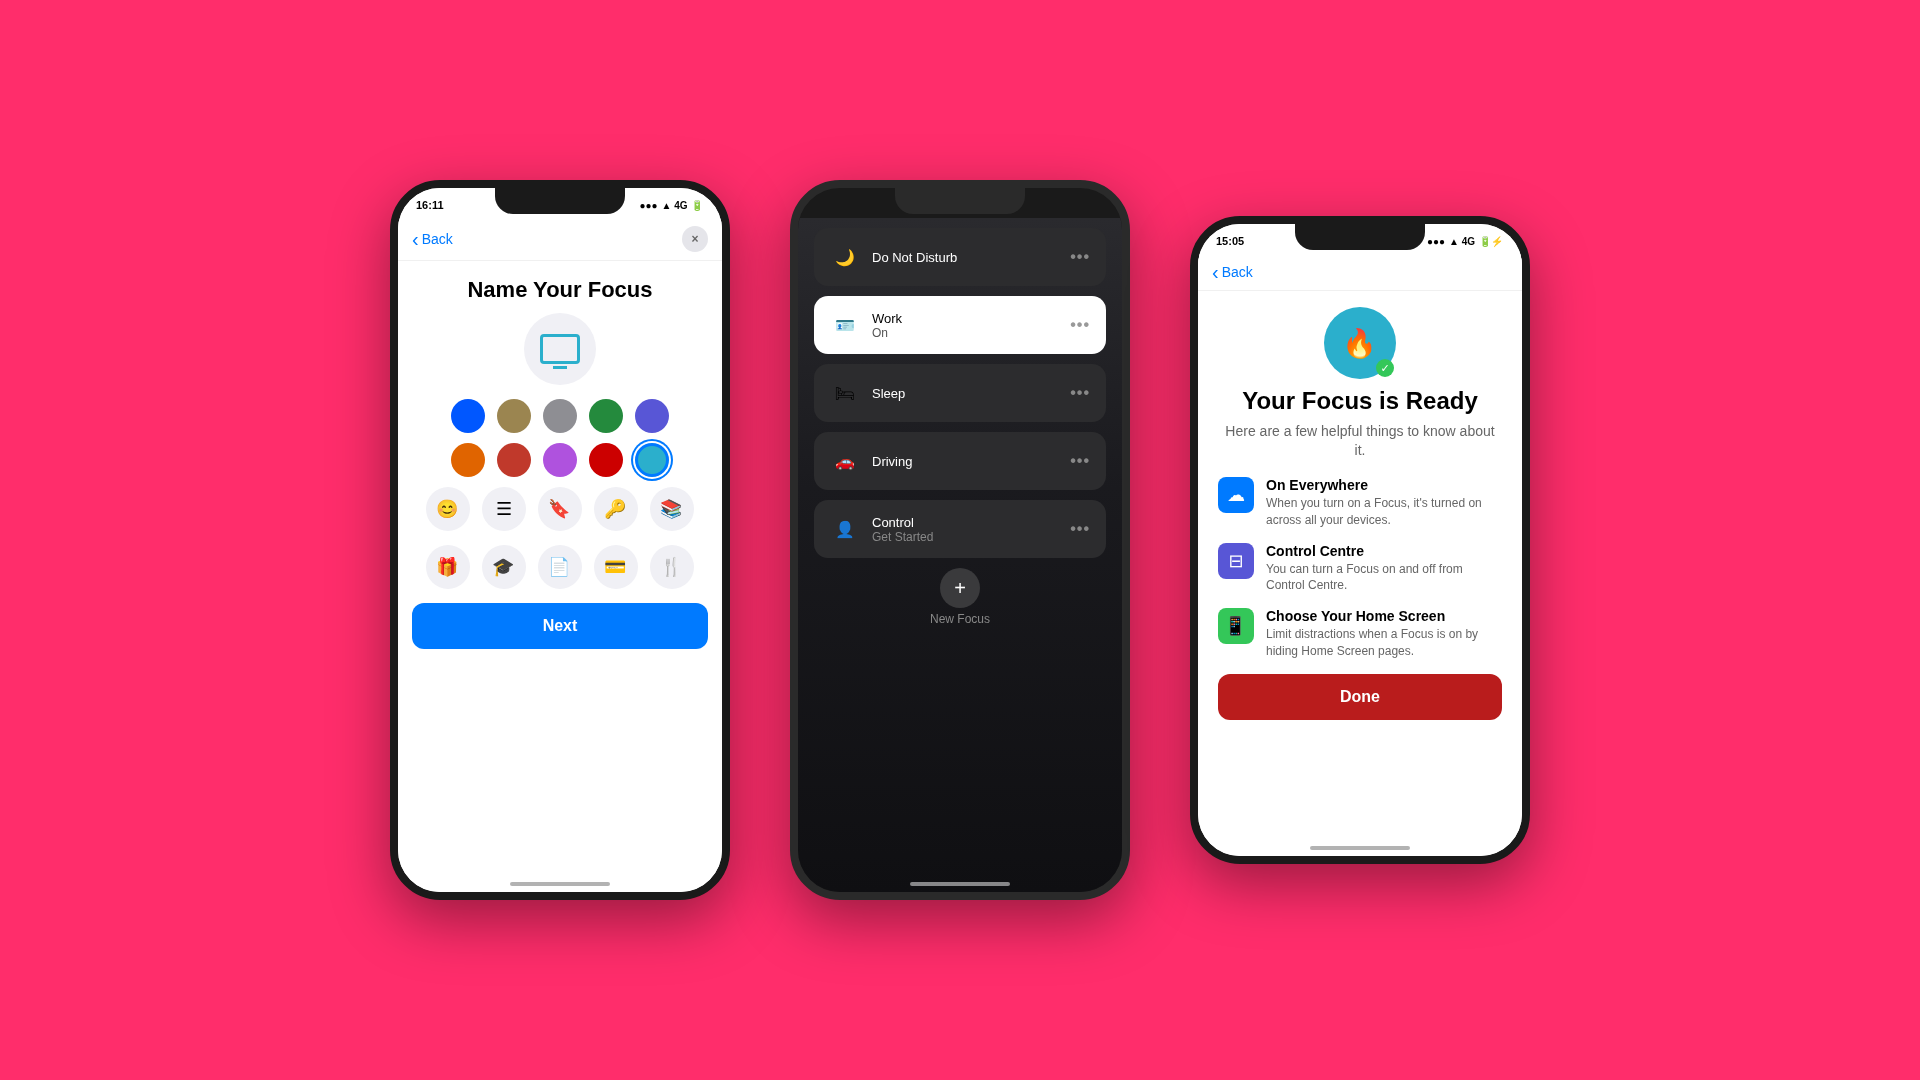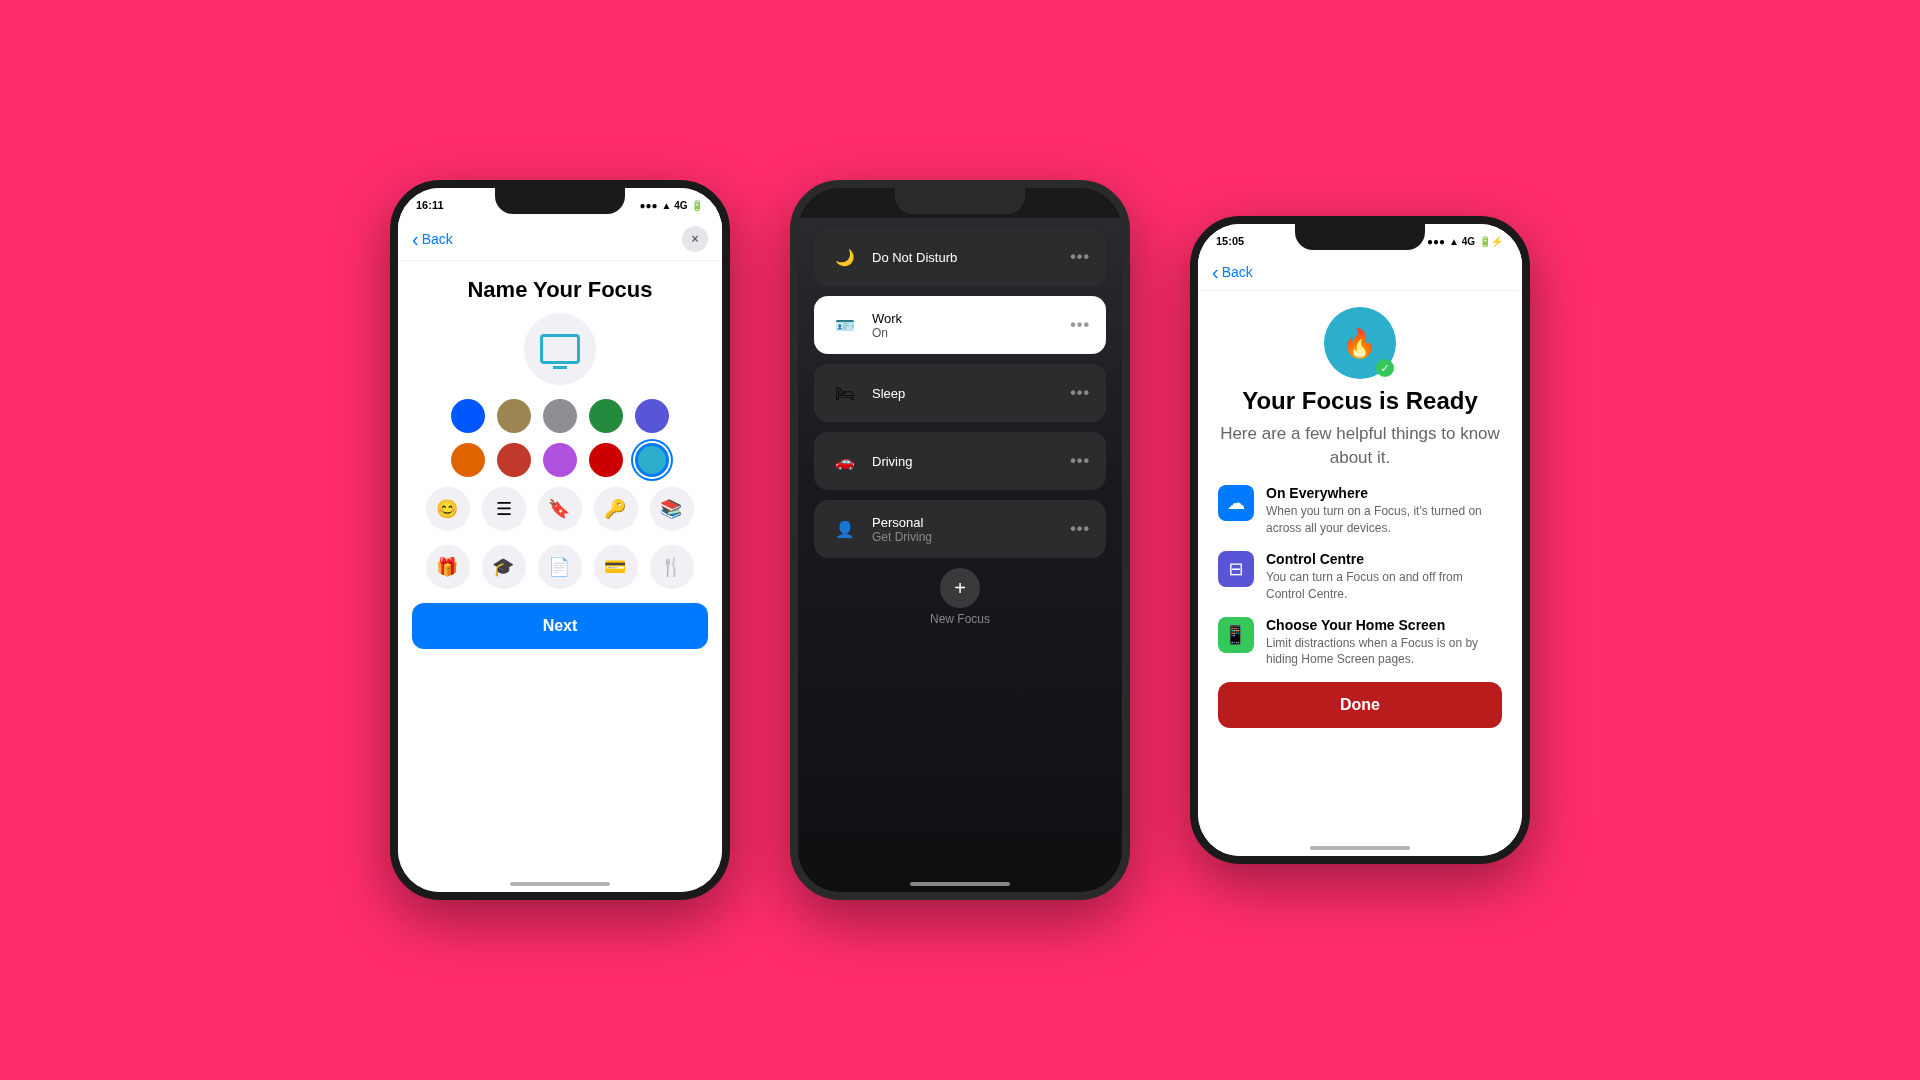--- a/index.html
+++ b/index.html
@@ -329,21 +329,21 @@
     }
     .p3-title {
       font-size: 24px;
       font-weight: 800;
       color: #000;
       text-align: center;
       margin-bottom: 6px;
       line-height: 1.2;
     }
     .p3-subtitle {
-      font-size: 17px;
+      font-size: 14px;
       color: #666;
       text-align: center;
       margin-bottom: 16px;
       line-height: 1.4;
     }
     .p3-feature {
       display: flex;
       align-items: flex-start;
       gap: 12px;
       margin-bottom: 14px;
@@ -508,22 +508,22 @@
         <div class="p2-item-icon">🚗</div>
         <div class="p2-item-text">
           <div class="p2-item-name p2-item-name-dark">Driving</div>
         </div>
         <span class="p2-dots">•••</span>
       </div>
 
       <div class="p2-item p2-item-dark">
         <div class="p2-item-icon">👤</div>
         <div class="p2-item-text">
-          <div class="p2-item-name p2-item-name-dark">Personal</div>
-          <div class="p2-item-sub p2-item-sub-dark">Get Driving</div>
+          <div class="p2-item-name p2-item-name-dark">Control</div>
+          <div class="p2-item-sub p2-item-sub-dark">Get Started</div>
         </div>
         <span class="p2-dots">•••</span>
       </div>
 
       <div class="p2-plus-btn">+</div>
       <div class="p2-new-focus-label">New Focus</div>
     </div>
   </div>
 
   <div class="home-indicator hi-dark"></div>

